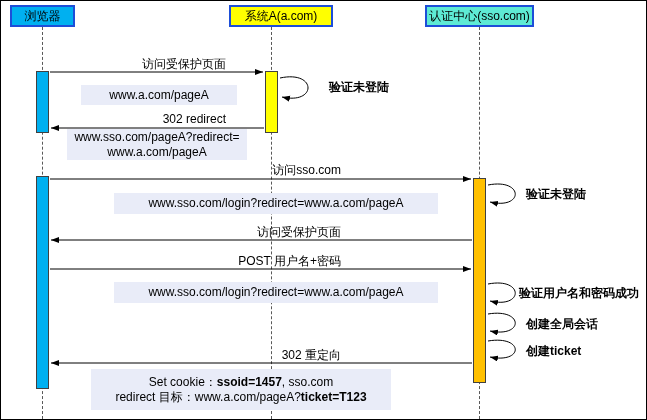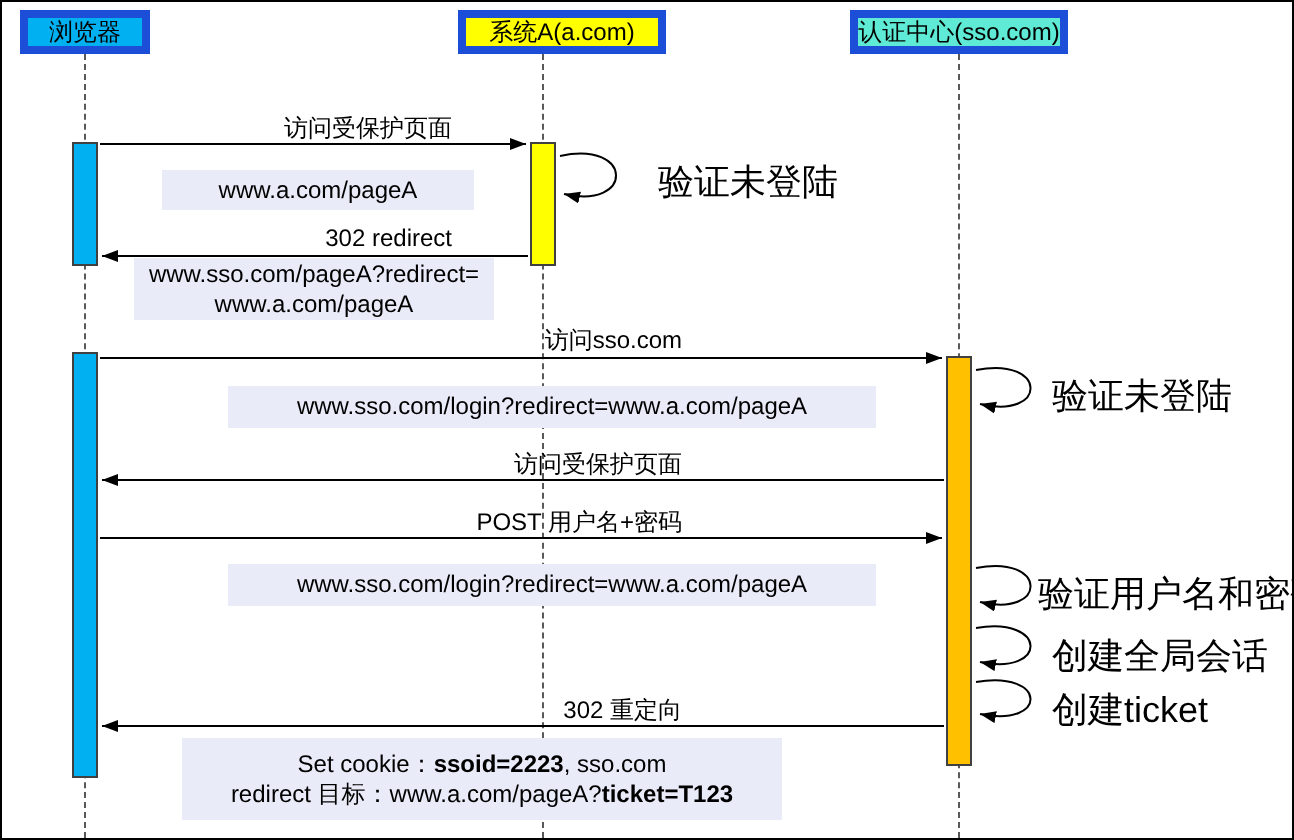--- a/index.html
+++ b/index.html
@@ -11,21 +11,21 @@
   .canvas {
     position:relative;
     width:647px; height:420px;
     background:#ffffff;
     border:1px solid #000;
     overflow:hidden;
   }
   .actor {
     position:absolute;
     height:22px;
-    border:4px solid #1d4ed8;
+    border:2px solid #1d4ed8;
     display:flex; align-items:center; justify-content:center;
     font-size:12px;
     z-index:4;
   }
   .actor-browser { background:#00B0F0; }
   .actor-system-a { background:#FFFF00; }
   .actor-sso { background:#5eead4; }
   .lifeline {
     position:absolute;
     width:0;
@@ -50,23 +50,24 @@
   .arrow { stroke:#000; stroke-width:1; fill:none; }
   .msg-label {
     position:absolute;
     font-size:12px;
     text-align:right;
     z-index:4;
     white-space:nowrap;
   }
   .self-label {
     position:absolute;
-    font-size:18px;
+    font-size:12px;
     white-space:nowrap;
     z-index:4;
+    font-weight:bold;
   }
   .note {
     position:absolute;
     background:#E9ECF8;
     display:flex; flex-direction:column;
     align-items:center; justify-content:center;
     font-size:12px;
     text-align:center;
     line-height:15px;
     z-index:3;
@@ -137,20 +138,20 @@
     <span>www.a.com/pageA</span>
   </div>
   <div class="note" style="left:113px; top:192px; width:324px; height:21px;">
     <span>www.sso.com/login?redirect=www.a.com/pageA</span>
   </div>
   <div class="note" style="left:113px; top:281px; width:324px; height:21px;">
     <span>www.sso.com/login?redirect=www.a.com/pageA</span>
   </div>
   <div class="note" style="left:90px; top:368px; width:300px; height:41px;">
     <span>
-      <span>Set cookie：</span><b>ssoid=2223</b><span>, sso.com</span>
+      <span>Set cookie：</span><b>ssoid=1457</b><span>, sso.com</span>
     </span>
     <span>
       <span>redirect 目标：www.a.com/pageA?</span><b>ticket=T123</b>
     </span>
   </div>
 
 </div>
 
 </body></html>

